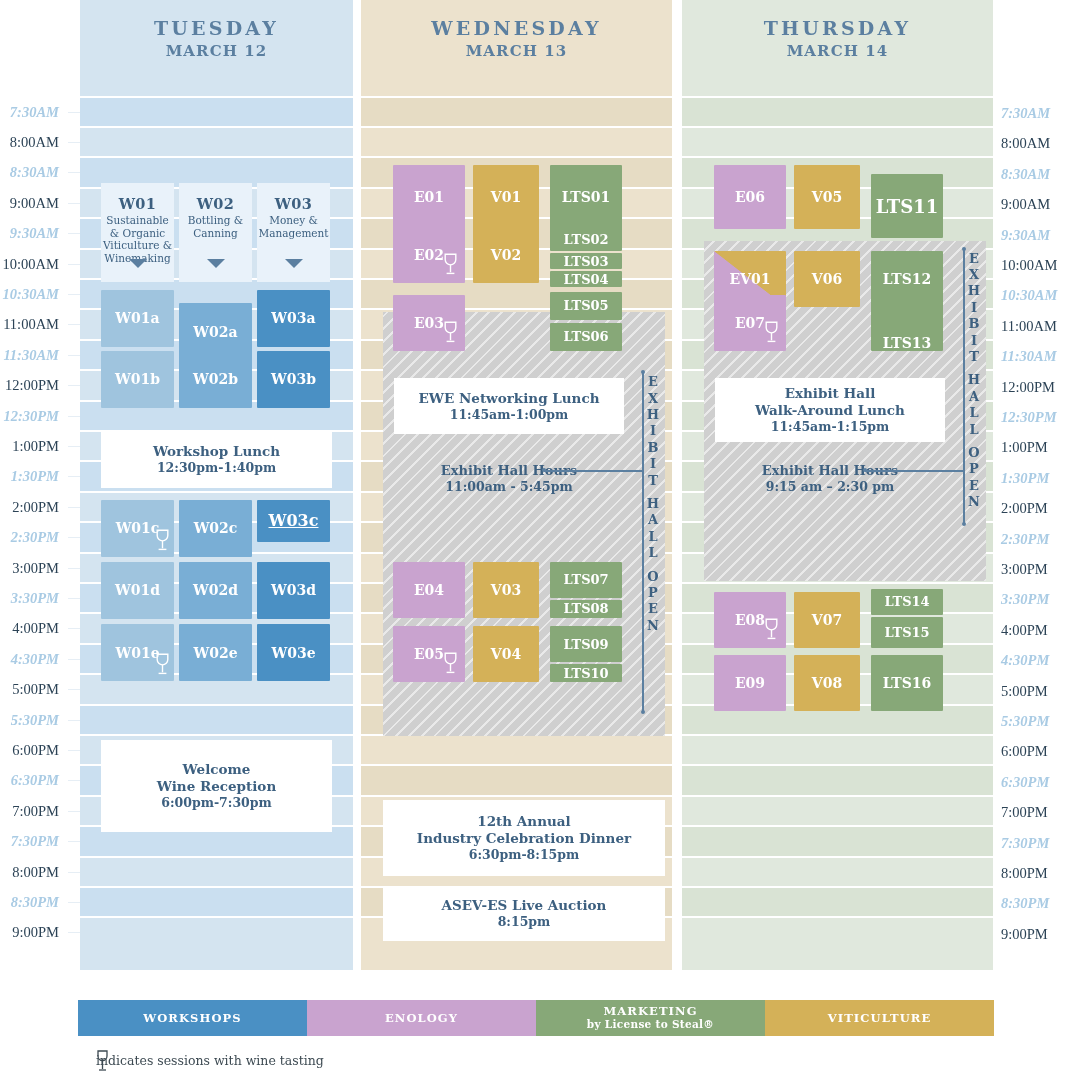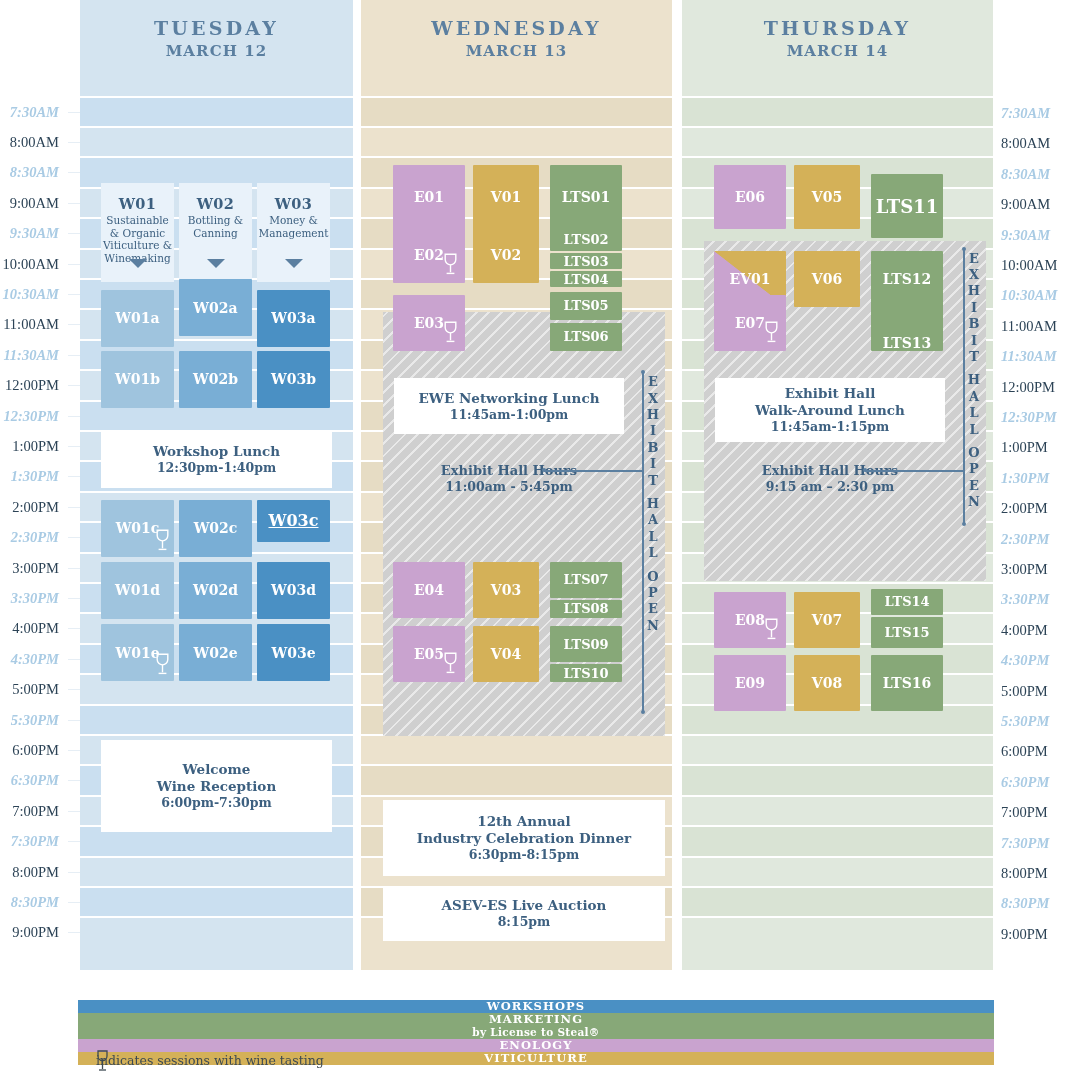--- a/index.html
+++ b/index.html
@@ -88,21 +88,21 @@
   .ehvert span{display:block;}
   .ehvert span.sp{height:7px;}
   .ehbar{position:absolute;width:2px;background:#5b7fa0;}
   .ehdot{position:absolute;width:4px;height:4px;border-radius:50%;background:#5b7fa0;}
   .ehlead{position:absolute;height:1.5px;background:#5b7fa0;}
 
   
   .wine{position:absolute;width:15px;height:22px;z-index:3;}
 
   
-  #legend{position:absolute;left:78px;top:1000px;width:916px;height:36px;display:flex;flex-direction:column;}
+  #legend{position:absolute;left:78px;top:1000px;width:916px;height:36px;display:flex;}
   #legend .lg{flex:1;display:flex;flex-direction:column;align-items:center;justify-content:center;
               color:#ffffff;font-family:"DejaVu Serif", serif;font-weight:bold;
               font-size:11.5px;letter-spacing:1.1px;line-height:13px;text-align:center;}
   #legend .lg .sub{font-size:10.5px;letter-spacing:.3px;font-weight:bold;}
   .lg-w{background:#4a90c4;} .lg-e{background:#c9a3cf;}
   .lg-m{background:#87a878;} .lg-v{background:#d4b158;}
 
   #footnote{position:absolute;left:96px;top:1053px;
             font-family:"DejaVu Serif", serif;font-size:12.5px;color:#3d4a52;}
   #footglass{position:absolute;left:96px;top:1050px;width:13px;height:22px;}
@@ -405,21 +405,21 @@
         <div class="caret"></div>
       </div>
       <div class="wcard" style="left: 257px; top: 183.3px; width: 73px; height: 99px;">
         <div class="wcode">W03</div>
         <div class="wsub">Money &amp; Management</div>
         <div class="caret"></div>
       </div>
       <div class="blk c-w1" style="left: 101px; top: 289.9px; width: 73px; height: 57px; font-size: 14px;">
         <span class="lbl">W01a</span>
       </div>
-      <div class="blk c-w2" style="left: 179px; top: 279px; width: 73px; height: 57px; font-size: 14px;">
+      <div class="blk c-w2" style="left: 179px; top: 303px; width: 73px; height: 57px; font-size: 14px;">
         <span class="lbl">W02a</span>
       </div>
       <div class="blk c-w3" style="left: 257px; top: 289.9px; width: 73px; height: 57px; font-size: 14px;">
         <span class="lbl">W03a</span>
       </div>
       <div class="blk c-w1" style="left: 101px; top: 350.7px; width: 73px; height: 57px; font-size: 14px;">
         <span class="lbl">W01b</span>
       </div>
       <div class="blk c-w2" style="left: 179px; top: 350.7px; width: 73px; height: 57px; font-size: 14px;">
         <span class="lbl">W02b</span>
@@ -673,26 +673,26 @@
       </div>
       <div class="blk c-mkt" style="left: 871px; top: 654.7px; width: 72px; height: 56px; font-size: 14px;">
         <span class="lbl">LTS16</span>
       </div>
     </div>
 
   <div id="legend">
       <div class="lg lg-w">
         <div>WORKSHOPS</div>
       </div>
+      <div class="lg lg-e">
+        <div>ENOLOGY</div>
+      </div>
       <div class="lg lg-m">
         <div>MARKETING</div>
         <div class="sub">by License to Steal®</div>
-      </div>
-      <div class="lg lg-e">
-        <div>ENOLOGY</div>
       </div>
       <div class="lg lg-v">
         <div>VITICULTURE</div>
       </div>
     </div>
   <svg id="footglass" viewBox="0 0 13 22">
     <path d="M2 1 h9 v5 a4.5 4.5 0 0 1 -9 0 z" fill="none" stroke="#3d4a52" stroke-width="1.3"></path>
     <line x1="6.5" y1="10.5" x2="6.5" y2="19" stroke="#3d4a52" stroke-width="1.3"></line>
     <line x1="3" y1="20" x2="10" y2="20" stroke="#3d4a52" stroke-width="1.3"></line>
   </svg>

